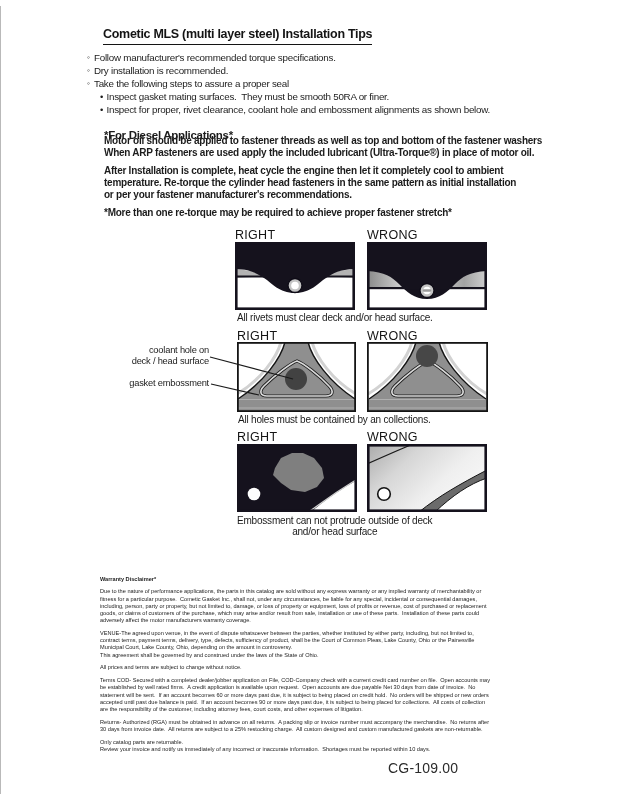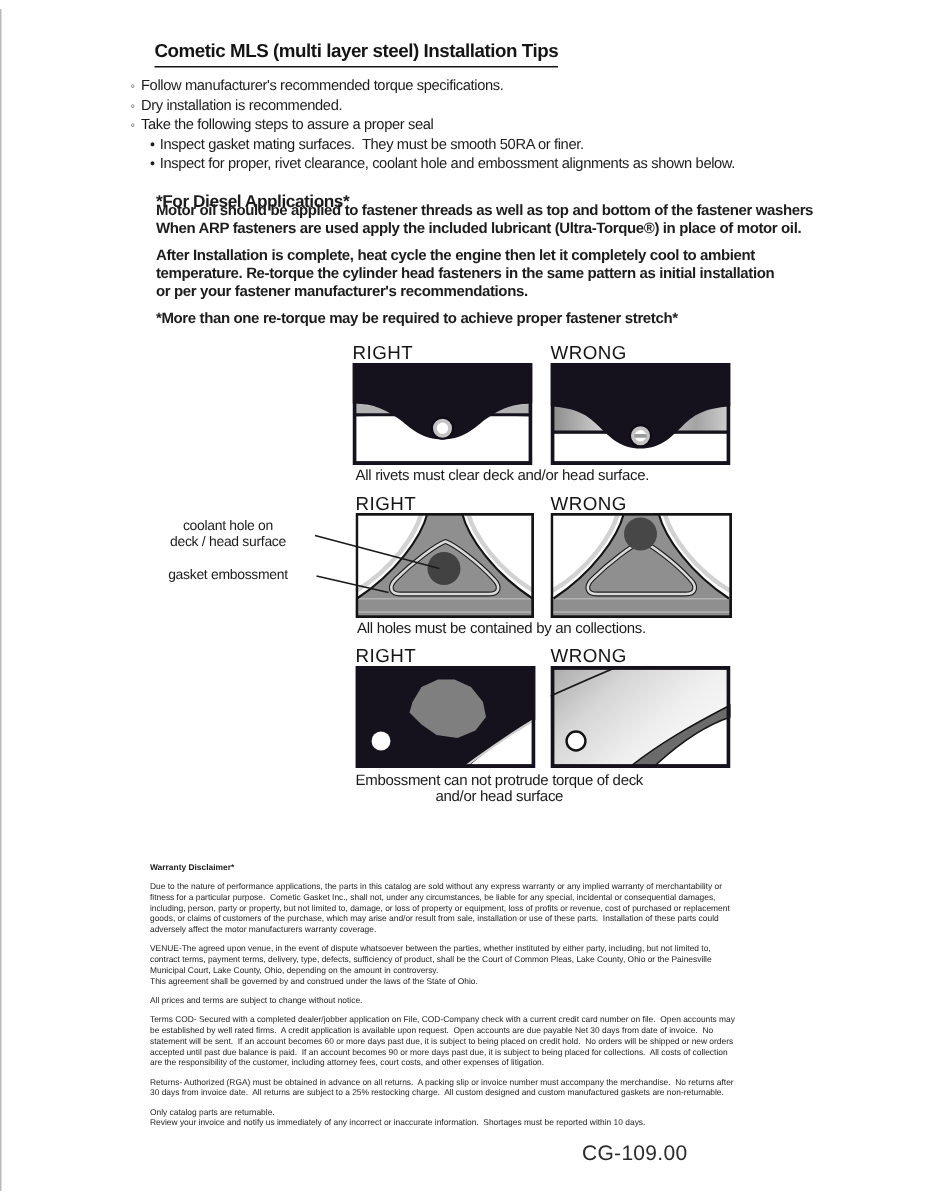--- a/index.html
+++ b/index.html
@@ -15,21 +15,21 @@
   .bullets{position:absolute;left:87px;top:51px;}
   .b-row{display:flex;line-height:13px;font-size:9.8px;letter-spacing:-0.25px;white-space:pre;}
   .b-row .mk{width:7px;font-size:8.5px;flex:none;}
   .b-row.sub{margin-left:13px;}
   .b-row.sub .mk{font-size:9.5px;width:6.5px;}
   .diesel-heading{position:absolute;left:104px;top:116px;font-size:11.5px;font-weight:bold;letter-spacing:-0.3px;white-space:pre;margin-top:13px;}
   .body-para{position:absolute;left:104px;font-size:10px;line-height:12px;letter-spacing:-0.25px;white-space:pre;font-weight:bold;}
   .rw-label{position:absolute;font-size:12.5px;font-weight:normal;letter-spacing:0.3px;color:#141414;}
   .cap{position:absolute;font-size:10px;letter-spacing:-0.2px;line-height:10.8px;white-space:pre;color:#1a1a1a;text-align:center;}
   .panel{position:absolute;display:block;}
-  .d2-label{position:absolute;left:95px;width:114px;text-align:center;font-size:9.3px;line-height:10.8px;letter-spacing:-0.2px;white-space:pre;}
+  .d2-label{position:absolute;left:95px;width:114px;text-align:right;font-size:9.3px;line-height:10.8px;letter-spacing:-0.2px;white-space:pre;}
   .overlay{position:absolute;left:0;top:0;width:618px;height:800px;pointer-events:none;}
   .disclaimer{position:absolute;left:100px;top:575px;width:560px;transform:scale(0.8);transform-origin:0 0;}
   .disclaimer .dh{font-size:7px;font-weight:bold;line-height:9px;margin-bottom:7px;white-space:pre;}
   .disclaimer p{margin:0 0 7px 0;font-size:7px;line-height:9px;letter-spacing:0;white-space:pre;}
   .page-num{position:absolute;left:388px;top:760px;font-size:14px;letter-spacing:0.2px;color:#2b2b2b;white-space:pre;}
 </style>
 </head>
 <body>
 
 <div class="page">
@@ -167,21 +167,21 @@
       </linearGradient>
     </defs>
     <rect x="0" y="0" width="120" height="68" fill="url(#g2)"></rect>
     <path d="M0,20 C18,12 34,5 46,0" stroke="#1a1a1a" stroke-width="1.2" fill="none"></path>
     <path d="M120,34 C102,40 85,52 68,68 L120,68 Z" fill="#ffffff"></path>
     <path d="M120,26 C93,40 72,52 52,68 L68,68 C85,52 102,40 120,34 Z" fill="#6b6b6b" stroke="#141414" stroke-width="1"></path>
     <circle cx="17" cy="50" r="6.3" fill="#ffffff" stroke="#141414" stroke-width="1.6"></circle>
     <rect x="1.3" y="1.3" width="117.4" height="65.4" fill="none" stroke="#15121d" stroke-width="2.6"></rect>
   </svg>
 
-  <div class="cap" style="left:237px;top:516px;">Embossment can not protrude torque of deck
+  <div class="cap" style="left:237px;top:516px;">Embossment can not protrude outside of deck
 and/or head surface</div>
 
   <svg class="overlay">
     <line x1="210" y1="357" x2="293" y2="379" stroke="#1a1a1a" stroke-width="1.1"></line>
     <line x1="211" y1="384" x2="259" y2="395" stroke="#1a1a1a" stroke-width="1.1"></line>
   </svg>
 
   <div class="disclaimer">
     <div class="dh">Warranty Disclaimer*</div>
     <p>Due to the nature of performance applications, the parts in this catalog are sold without any express warranty or any implied warranty of merchantability or

